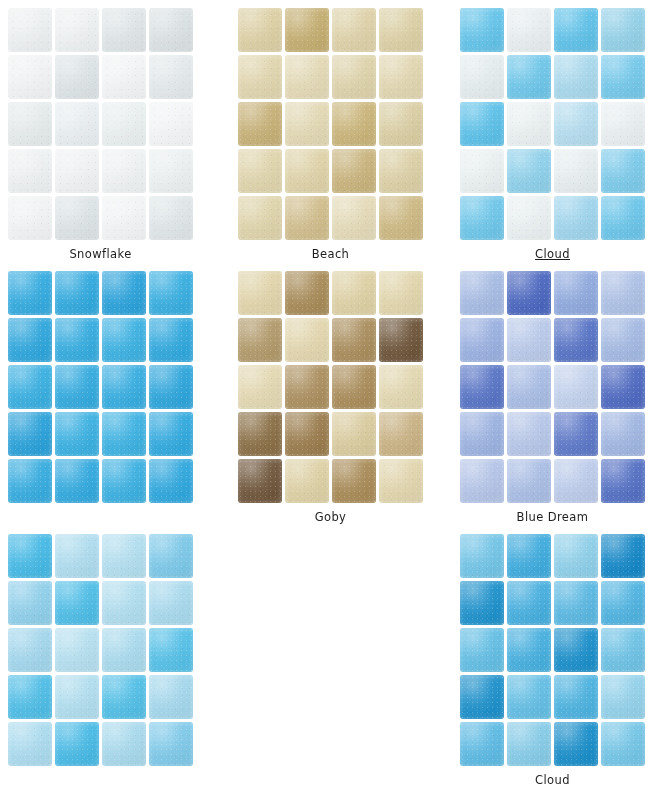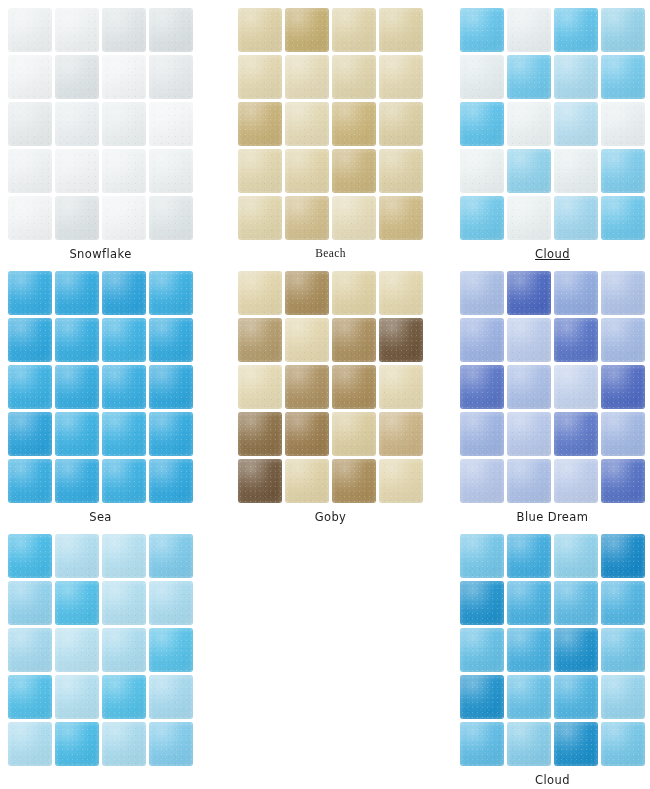--- a/index.html
+++ b/index.html
@@ -102,21 +102,21 @@
         <div class="tile" style="background-color: rgb(240, 242, 243); background-position: 4px 1px;"></div>
         <div class="tile" style="background-color: rgb(239, 242, 243); background-position: 2px 3px;"></div>
         <div class="tile" style="background-color: rgb(236, 240, 241); background-position: 0px 0px;"></div>
         <div class="tile" style="background-color: rgb(241, 243, 244); background-position: 3px 2px;"></div>
         <div class="tile" style="background-color: rgb(221, 228, 230); background-position: 1px 4px;"></div>
         <div class="tile" style="background-color: rgb(242, 244, 245); background-position: 4px 1px;"></div>
         <div class="tile" style="background-color: rgb(223, 230, 232); background-position: 2px 3px;"></div>
       </div>
       <div class="caption" style="color: rgb(29, 29, 29);">Snowflake</div>
     </div>
-    <div class="swatch" style="left: 238px; top: 8px; font-family: Liberation Serif, serif;">
+    <div class="swatch" style="left: 238px; top: 8px;">
       <div class="grid" style="grid-template-columns: repeat(4, 44px); grid-template-rows: repeat(5, 44px); gap: 3px;">
         <div class="tile" style="background-color: rgb(220, 207, 164); background-position: 2px 0px;"></div>
         <div class="tile" style="background-color: rgb(195, 173, 112); background-position: 0px 2px;"></div>
         <div class="tile" style="background-color: rgb(221, 209, 168); background-position: 3px 4px;"></div>
         <div class="tile" style="background-color: rgb(219, 207, 164); background-position: 1px 1px;"></div>
         <div class="tile" style="background-color: rgb(224, 213, 174); background-position: 4px 3px;"></div>
         <div class="tile" style="background-color: rgb(227, 217, 182); background-position: 2px 0px;"></div>
         <div class="tile" style="background-color: rgb(221, 210, 170); background-position: 0px 2px;"></div>
         <div class="tile" style="background-color: rgb(225, 214, 176); background-position: 3px 4px;"></div>
         <div class="tile" style="background-color: rgb(198, 176, 119); background-position: 1px 1px;"></div>
@@ -175,21 +175,20 @@
         <div class="tile" style="background-color: rgb(45, 165, 219); background-position: 4px 2px;"></div>
         <div class="tile" style="background-color: rgb(42, 161, 217); background-position: 2px 4px;"></div>
         <div class="tile" style="background-color: rgb(58, 176, 225); background-position: 0px 1px;"></div>
         <div class="tile" style="background-color: rgb(61, 178, 226); background-position: 3px 3px;"></div>
         <div class="tile" style="background-color: rgb(49, 169, 222); background-position: 1px 0px;"></div>
         <div class="tile" style="background-color: rgb(54, 172, 223); background-position: 4px 2px;"></div>
         <div class="tile" style="background-color: rgb(50, 169, 222); background-position: 2px 4px;"></div>
         <div class="tile" style="background-color: rgb(59, 176, 225); background-position: 0px 1px;"></div>
         <div class="tile" style="background-color: rgb(47, 167, 221); background-position: 3px 3px;"></div>
       </div>
-      <div class="caption" style="color: rgb(29, 29, 29);">Sea</div>
     </div>
     <div class="swatch" style="left: 238px; top: 271px;">
       <div class="grid" style="grid-template-columns: repeat(4, 44px); grid-template-rows: repeat(5, 44px); gap: 3px;">
         <div class="tile" style="background-color: rgb(224, 212, 170); background-position: 3px 0px;"></div>
         <div class="tile" style="background-color: rgb(167, 139, 88); background-position: 1px 2px;"></div>
         <div class="tile" style="background-color: rgb(221, 208, 164); background-position: 4px 4px;"></div>
         <div class="tile" style="background-color: rgb(225, 213, 172); background-position: 2px 1px;"></div>
         <div class="tile" style="background-color: rgb(177, 153, 106); background-position: 0px 3px;"></div>
         <div class="tile" style="background-color: rgb(226, 214, 174); background-position: 3px 0px;"></div>
         <div class="tile" style="background-color: rgb(169, 141, 92); background-position: 1px 2px;"></div>

